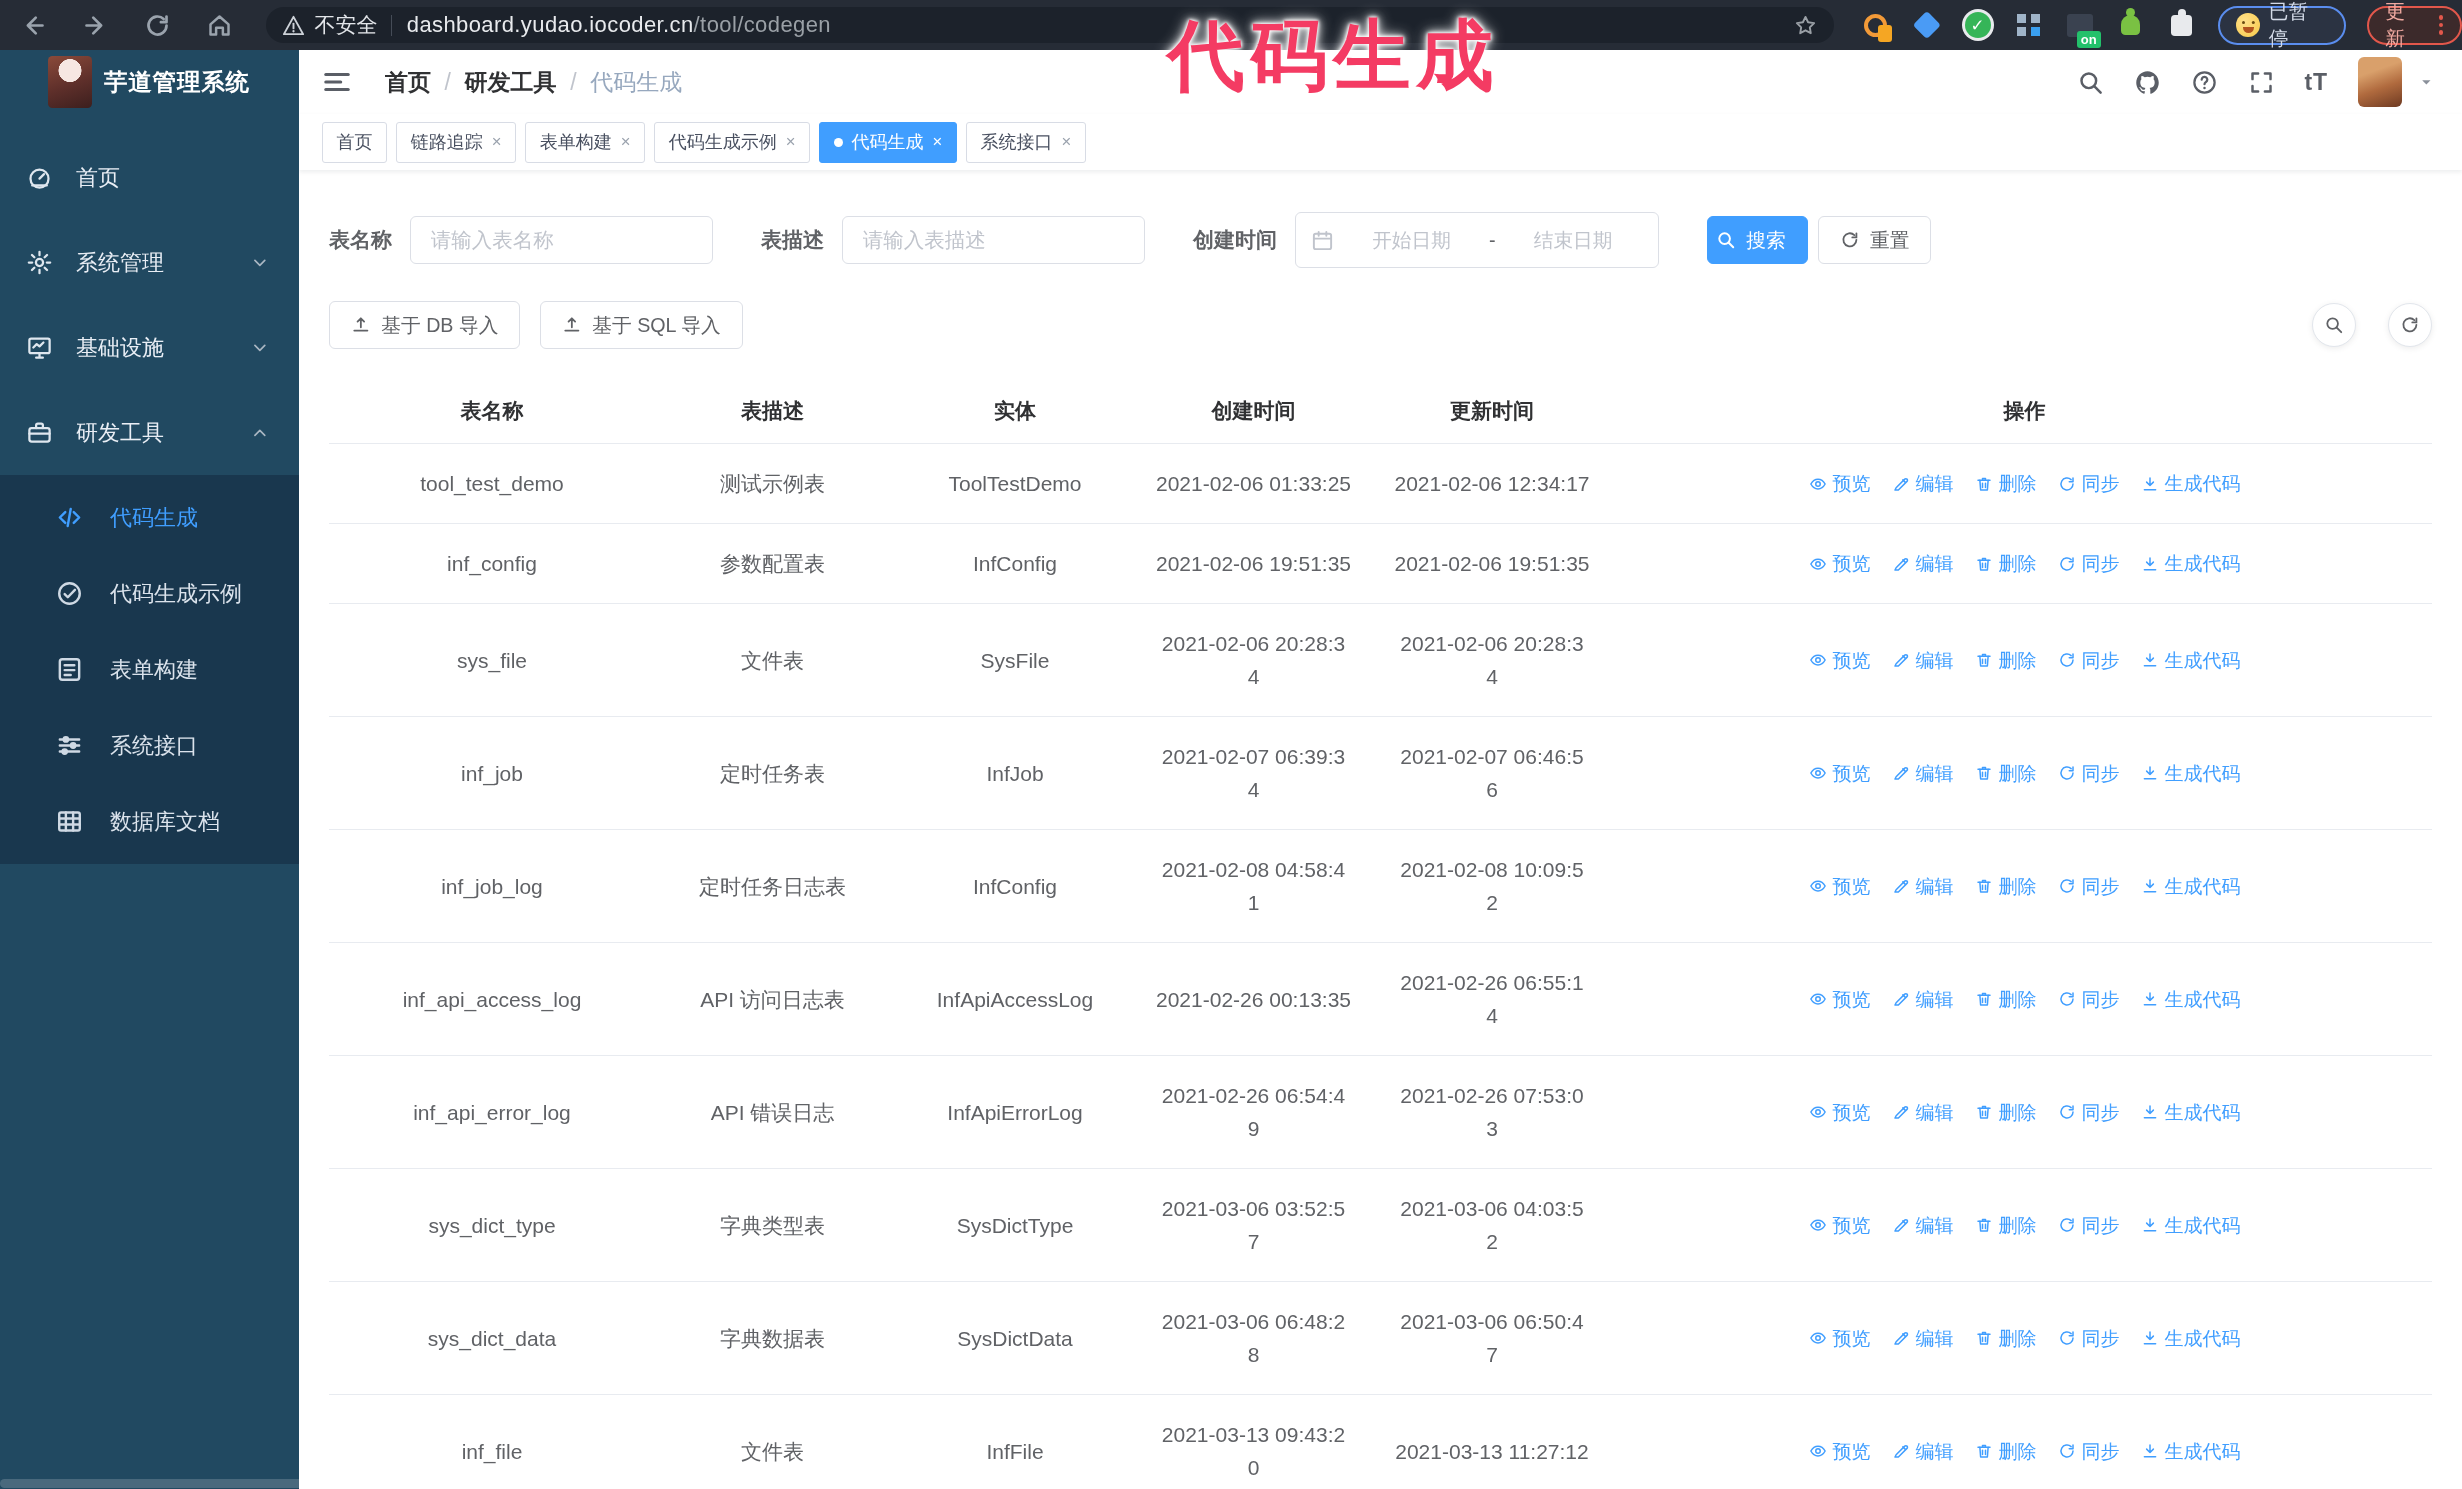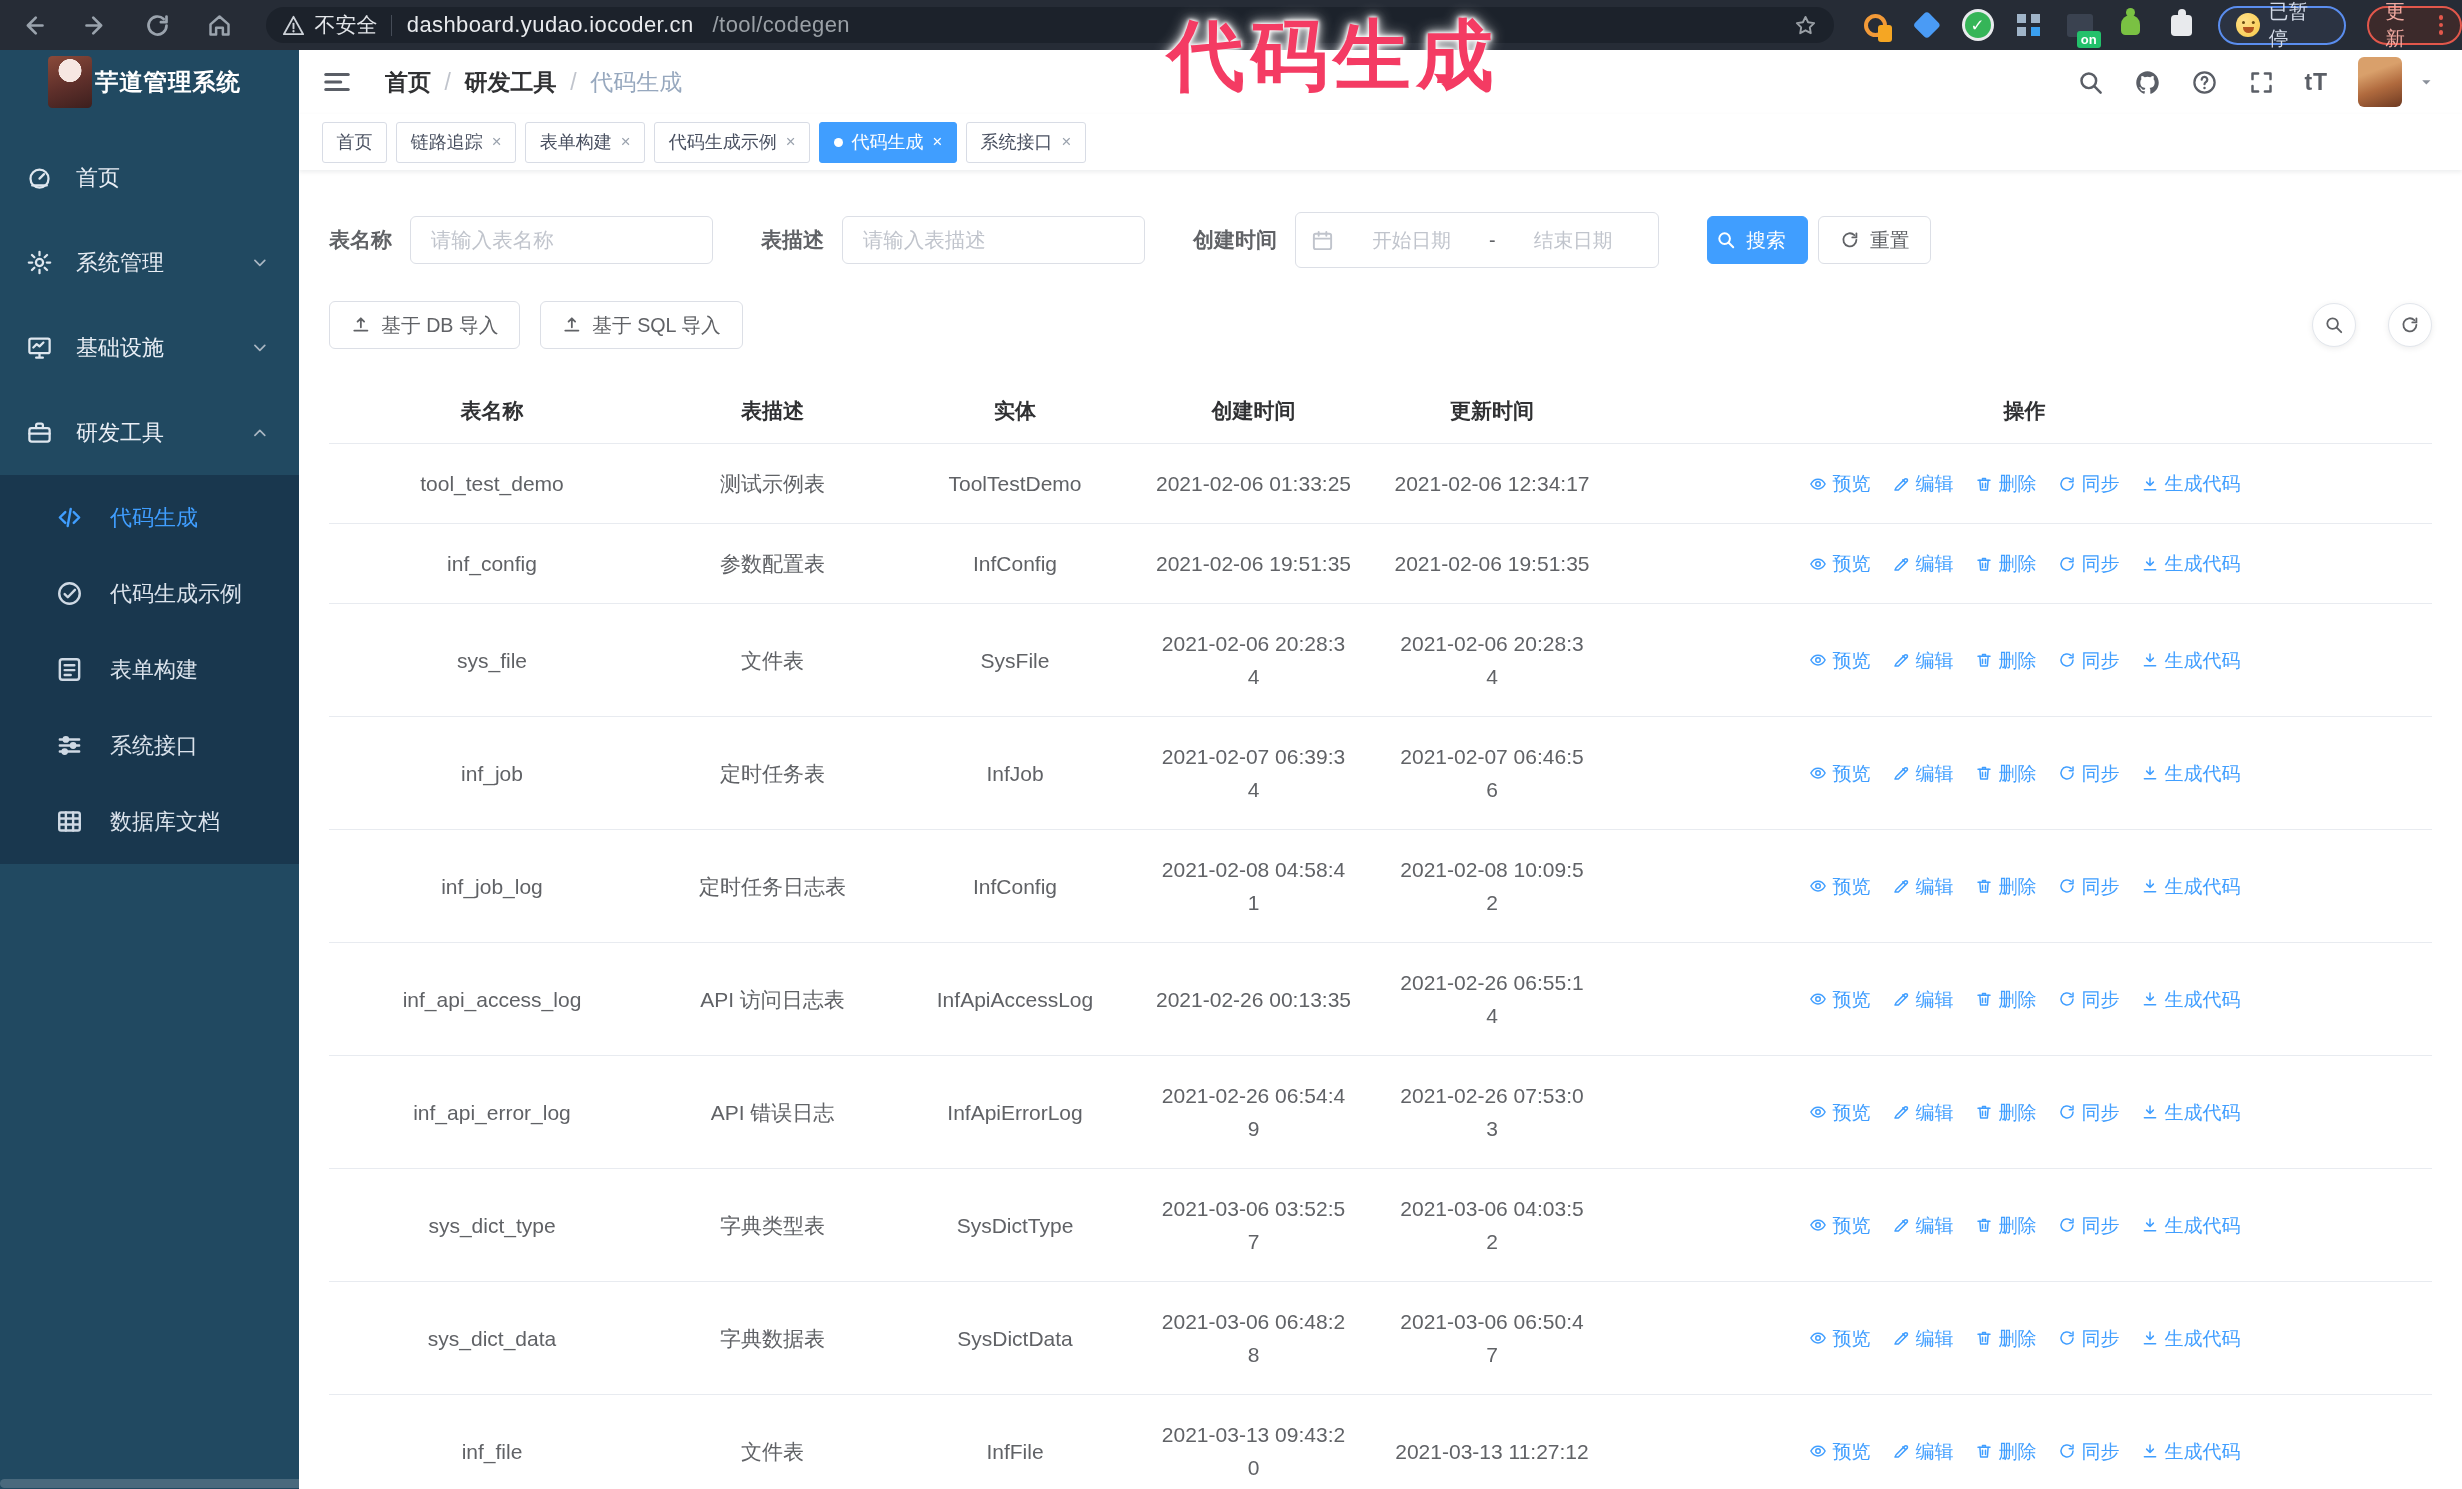--- a/index.html
+++ b/index.html
@@ -12,21 +12,21 @@
                display:flex;align-items:center;z-index:30;}
   .nav-ic{width:27px;height:27px;margin-left:35px;color:#9aa3ad;flex:0 0 auto;}
   .nav-ic:first-child{margin-left:19.7px;}
   .url-pill{margin-left:33px;width:1591px;height:36px;border-radius:18px;background:#1c222b;
             display:flex;align-items:center;padding:0 16.7px;box-sizing:border-box;color:#e8eaed;}
   .warn-ic{width:23px;height:23px;color:#cdd2d8;}
   .sec-label{font-size:21px;color:#e2e5e9;margin:0 13.6px 0 9px;}
   .url-sep{width:0.8px;height:21px;background:#454c57;margin-right:15px;}
   .url-text{font-size:22px;letter-spacing:0.4px;white-space:nowrap;}
   .url-host{color:#e8eaed;}
-  .url-path{color:#9aa0a6;margin-left:19px;}
+  .url-path{color:#9aa0a6;}
   .url-star{margin-left:auto;width:23px;height:23px;color:#9aa0a6;}
   .ext-row{display:flex;align-items:center;gap:21px;margin-left:27px;}
   .ext{position:relative;width:30px;height:30px;display:flex;align-items:center;justify-content:center;}
   .ext-ring{width:23px;height:23px;border:4.5px solid #f29a38;border-radius:50%;box-sizing:border-box;}
   .ext-badge{position:absolute;right:-1.5px;bottom:-1.5px;width:13.6px;height:16.7px;background:#f5a623;border-radius:3px;}
   .ext-gem{width:19.7px;height:19.7px;background:#4a9bf5;transform:rotate(45deg);border-radius:3.8px;}
   .ext-green{width:26px;height:26px;background:#35b558;border-radius:50%;display:flex;align-items:center;justify-content:center;
              color:#fff;font-size:16.7px;font-weight:bold;box-shadow:0 0 0 3px #e8eaed;}
   .ext-grid{width:23px;height:23px;background:
       linear-gradient(#9fb4c8,#9fb4c8) 0 0/9px 9px no-repeat,
@@ -44,21 +44,21 @@
   .pill.paused{border:2.3px solid #5a8dee;background:#2b3342;color:#d4dbe8;font-size:19.7px;}
   .face{width:24px;height:24px;border-radius:50%;background:radial-gradient(circle at 35% 35%,#ffe08a,#f7c948);position:relative;}
   .face:before{content:"";position:absolute;left:5.3px;top:7.6px;width:3.8px;height:3.8px;border-radius:50%;background:#6b4c11;box-shadow:9.8px 0 0 #6b4c11;}
   .face:after{content:"";position:absolute;left:6.8px;top:14.4px;width:10.6px;height:5.3px;border-radius:0 0 10.6px 10.6px;background:#b3541e;}
   .pill.update{border:2.3px solid #e2574b;background:#3c2a2b;color:#f0a9a0;font-size:19.7px;gap:15px;}
   .dots3{display:flex;flex-direction:column;gap:3px;}
   .dots3 i{width:4.5px;height:4.5px;border-radius:50%;background:#e2574b;}
 
   
   .sidebar{position:absolute;left:0;top:50px;width:299px;bottom:0;background:#214961;z-index:10;}
-  .logo{height:64px;display:flex;align-items:center;padding-left:48px;gap:3px;}
+  .logo{height:64px;display:flex;align-items:center;padding-left:48px;gap:12px;}
   .logo-img{width:44px;height:52px;border-radius:4.5px;flex:0 0 auto;
             background:radial-gradient(circle at 50% 28%,#f6e7e2 0 26%,transparent 27%),
                        linear-gradient(160deg,#8a4a3a,#5e2f2a 55%,#3c1f1e);}
   .logo-title{color:#fff;font-size:23.5px;font-weight:bold;letter-spacing:0.8px;}
   .menu{padding-top:21px;}
   .m-item{height:85px;display:flex;align-items:center;padding:0 29px 0 26px;gap:23px;
           color:#e9eef5;font-size:22px;cursor:pointer;}
   .m-icon{width:27px;height:27px;color:#dfe7ef;flex:0 0 auto;}
   .m-arrow{margin-left:auto;width:19.7px;height:19.7px;color:#aab7c3;}
   .submenu{background:#19374e;padding:4.5px 0;}

